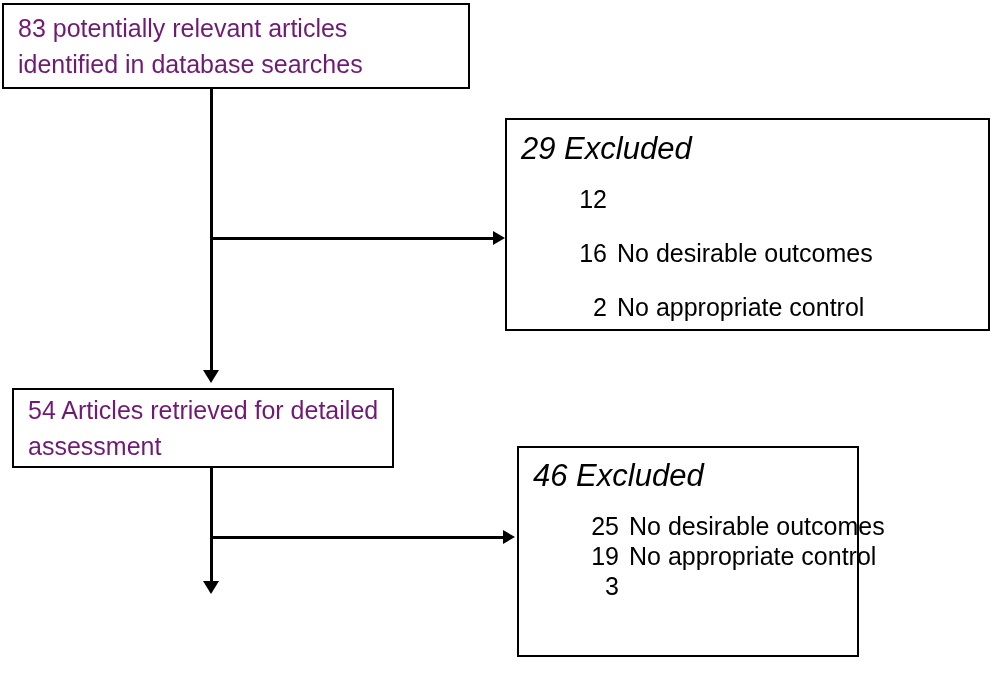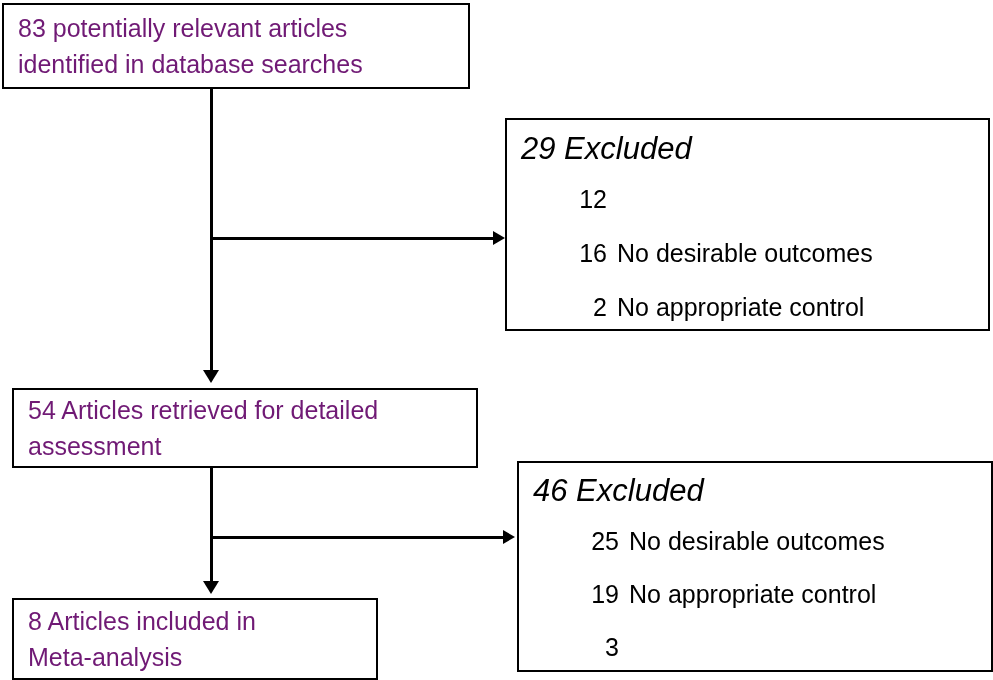--- a/index.html
+++ b/index.html
@@ -127,46 +127,42 @@
         <span class="excl-num">16</span>
         <span class="excl-label">No desirable outcomes</span>
       </div>
       <div class="excl-item">
         <span class="excl-num">2</span>
         <span class="excl-label">No appropriate control</span>
       </div>
     </div>
   </div>
 
-  <div class="node-box flow-box" style="left:12px; top:388px; width:466px; height:80px;">
+  <div class="node-box flow-box" style="left:12px; top:388px; width:382px; height:80px;">
     <div class="node-text">54 Articles retrieved for detailed
 assessment</div>
   </div>
 
   <div class="vline" style="left:210px; top:468px; height:113px;"></div>
   <div class="arrow-down" style="left:203px; top:581px;"></div>
 
   <div class="hline" style="left:210px; top:536px; width:294px;"></div>
   <div class="arrow-right" style="left:503px; top:530px;"></div>
 
-  <div class="node-box" style="left:517px; top:461px; width:476px; height:211px;">
+  <div class="node-box" style="left:517px; top:446px; width:342px; height:211px;">
     <div class="excl-title" style="top:13px;">46 Excluded</div>
-    <div class="excl-list" style="top:63px; gap:23px;">
+    <div class="excl-list" style="top:63px; ">
       <div class="excl-item">
         <span class="excl-num">25</span>
         <span class="excl-label">No desirable outcomes</span>
       </div>
       <div class="excl-item">
         <span class="excl-num">19</span>
         <span class="excl-label">No appropriate control</span>
       </div>
       <div class="excl-item">
         <span class="excl-num">3</span>
       </div>
     </div>
   </div>
 
-  <div class="node-box flow-box" style="left:12px; top:598px; width:366px; height:82px;">
-    <div class="node-text">8 Articles included in
-Meta-analysis</div>
-  </div>
 
 </div>
 
 </body></html>

